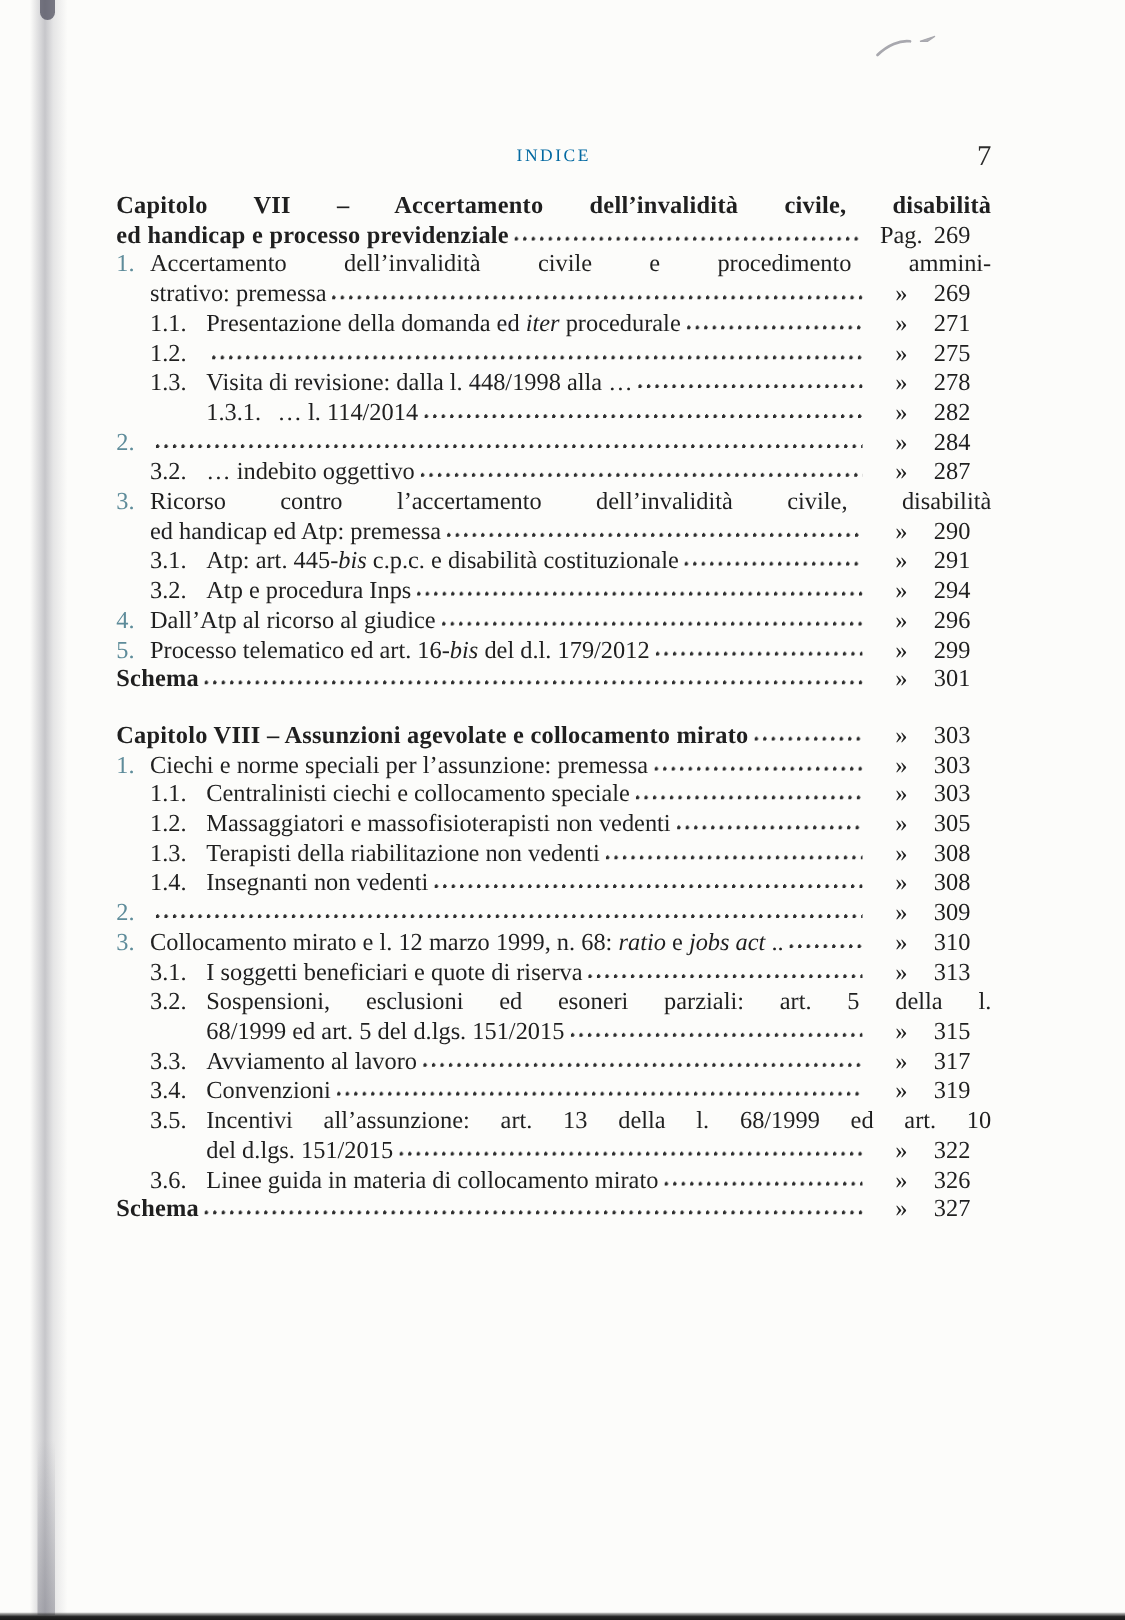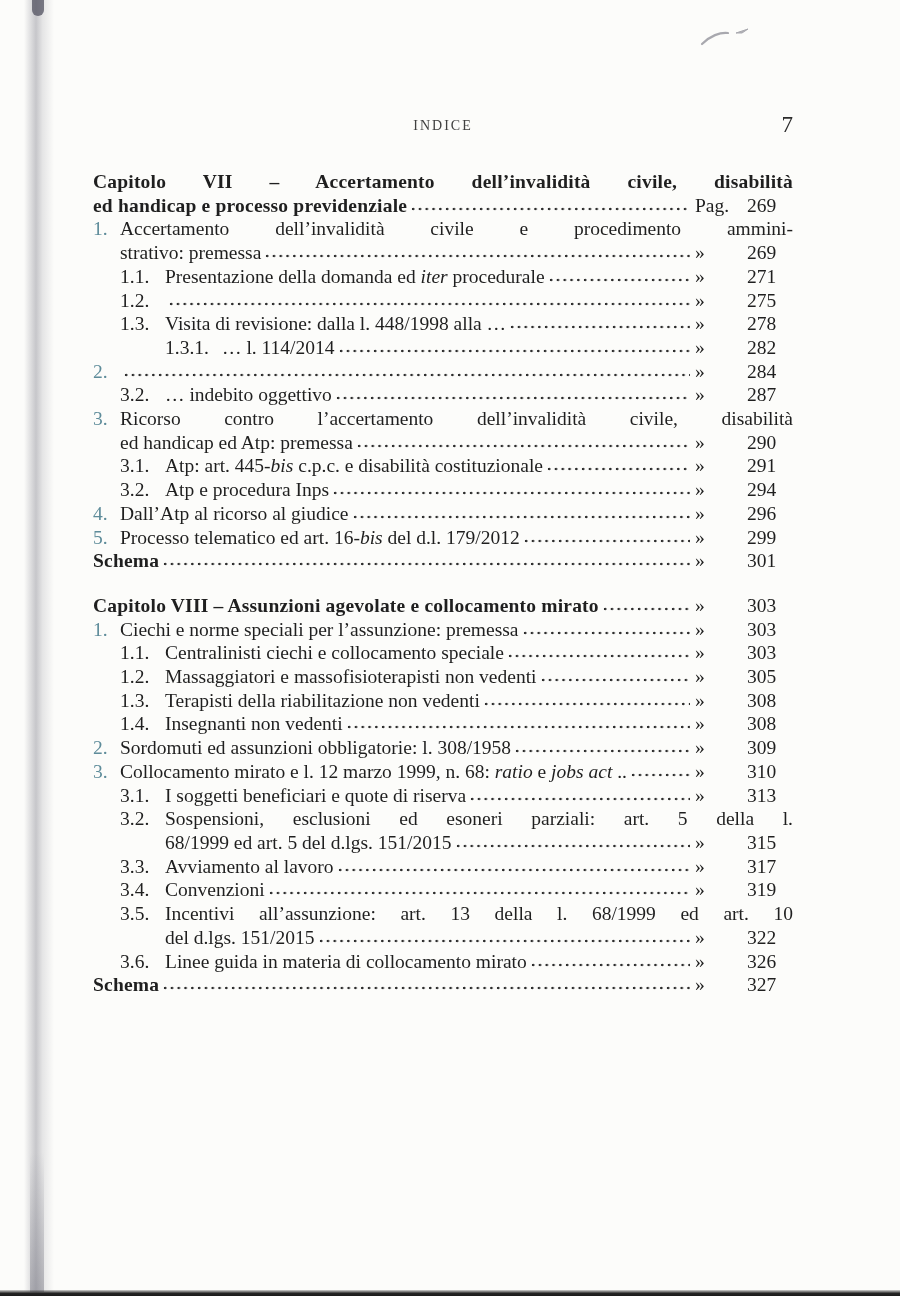--- a/index.html
+++ b/index.html
@@ -39,28 +39,28 @@
   }
   .pen-mark{position:absolute;left:698px;top:24px;width:64px;height:24px;}
   
   .content{
     position:absolute;left:93px;top:112px;width:700px;
     color:#222;
   }
   .running-head{position:relative;height:26px;}
   .running-title{
     display:block;text-align:center;
-    font-size:14px;letter-spacing:2px;color:#404040;
+    font-size:14px;letter-spacing:2px;color:#0369a1;
     padding-top:6px;
   }
   .folio{
     position:absolute;right:0;top:0;
     font-size:23px;color:#2c2c2c;
   }
-  .toc{margin-top:32px;}
+  .toc{margin-top:15px;}
   .row{
     display:flex;align-items:baseline;
     font-size:19.5px;line-height:23.7px;
     color:#1f1f1f;
   }
   .row.gap{margin-top:21px;}
   .row.ind1{padding-left:27px;}
   .row.ind2{padding-left:72px;}
   .num{flex:none;}
   .num.w1{width:27px;}
@@ -74,21 +74,21 @@
   }
   .row.bold .txt,.row.bold .num{font-weight:bold;letter-spacing:0.2px;}
   .it{font-style:italic;}
   .leader{
     flex:1 1 auto;min-width:8px;height:15px;align-self:baseline;
     margin:0 5px 0 4px;
     background-image:radial-gradient(circle at 2px 12px,#2d2d2d 1.35px,rgba(0,0,0,0) 1.6px);
     background-size:6.8px 15px;
     background-repeat:repeat-x;
   }
-  .sym{flex:none;width:52px;text-align:left;white-space:nowrap;}
+  .sym{flex:none;width:52px;text-align:center;white-space:nowrap;}
   .pno{flex:none;width:46px;text-align:left;}
 </style>
 </head>
 <body>
 
 <div class="sheet">
 
   <div class="binding-shadow"></div>
 
   <svg class="pen-mark" viewBox="0 0 64 24">
@@ -242,21 +242,20 @@
         </div>
         <div class="row ind1">
           <span class="num w2">1.4.</span>
           <span class="txt"><span>Insegnanti non vedenti</span></span>
           <span class="leader"></span>
           <span class="sym">»</span>
           <span class="pno">308</span>
         </div>
         <div class="row">
           <span class="num w1 teal">2.</span>
-          <span class="txt"><span>Sordomuti ed assunzioni obbligatorie: l. 308/1958</span></span>
           <span class="leader"></span>
           <span class="sym">»</span>
           <span class="pno">309</span>
         </div>
         <div class="row">
           <span class="num w1 teal">3.</span>
           <span class="txt"><span>Collocamento mirato e l. 12 marzo 1999, n. 68: </span><span class="it">ratio</span><span> e </span><span class="it">jobs act</span><span> ..</span></span>
           <span class="leader"></span>
           <span class="sym">»</span>
           <span class="pno">310</span>

